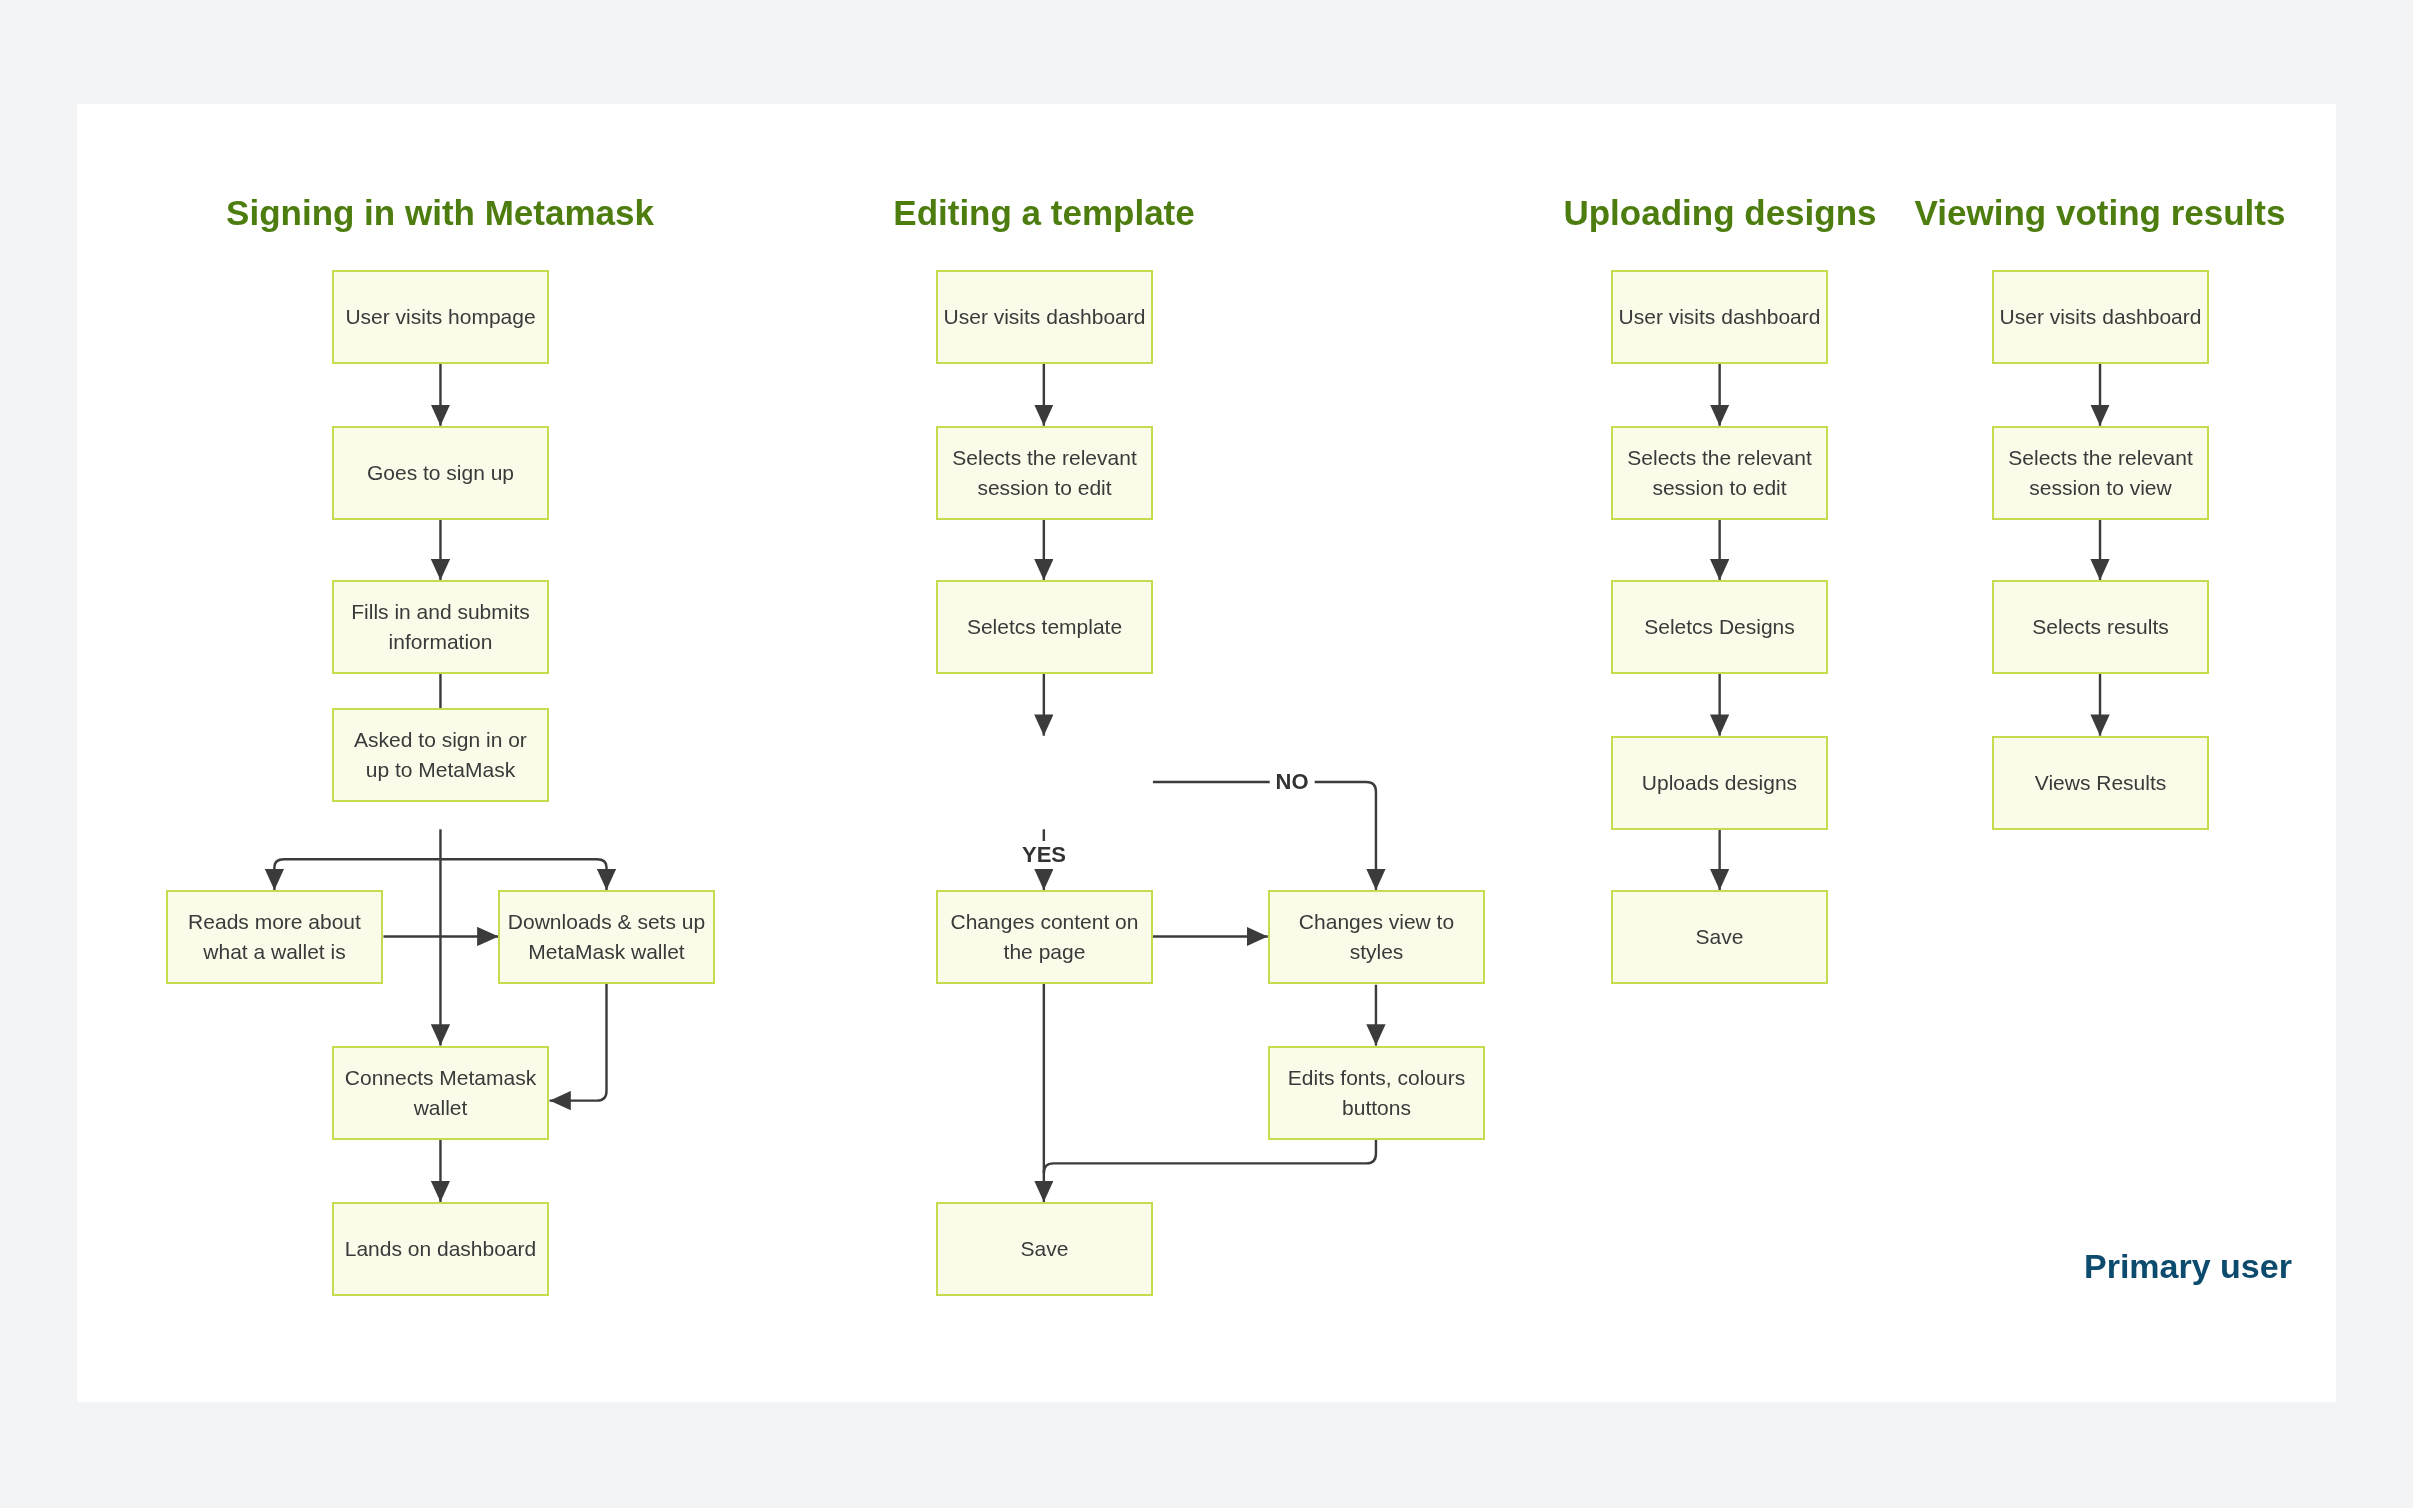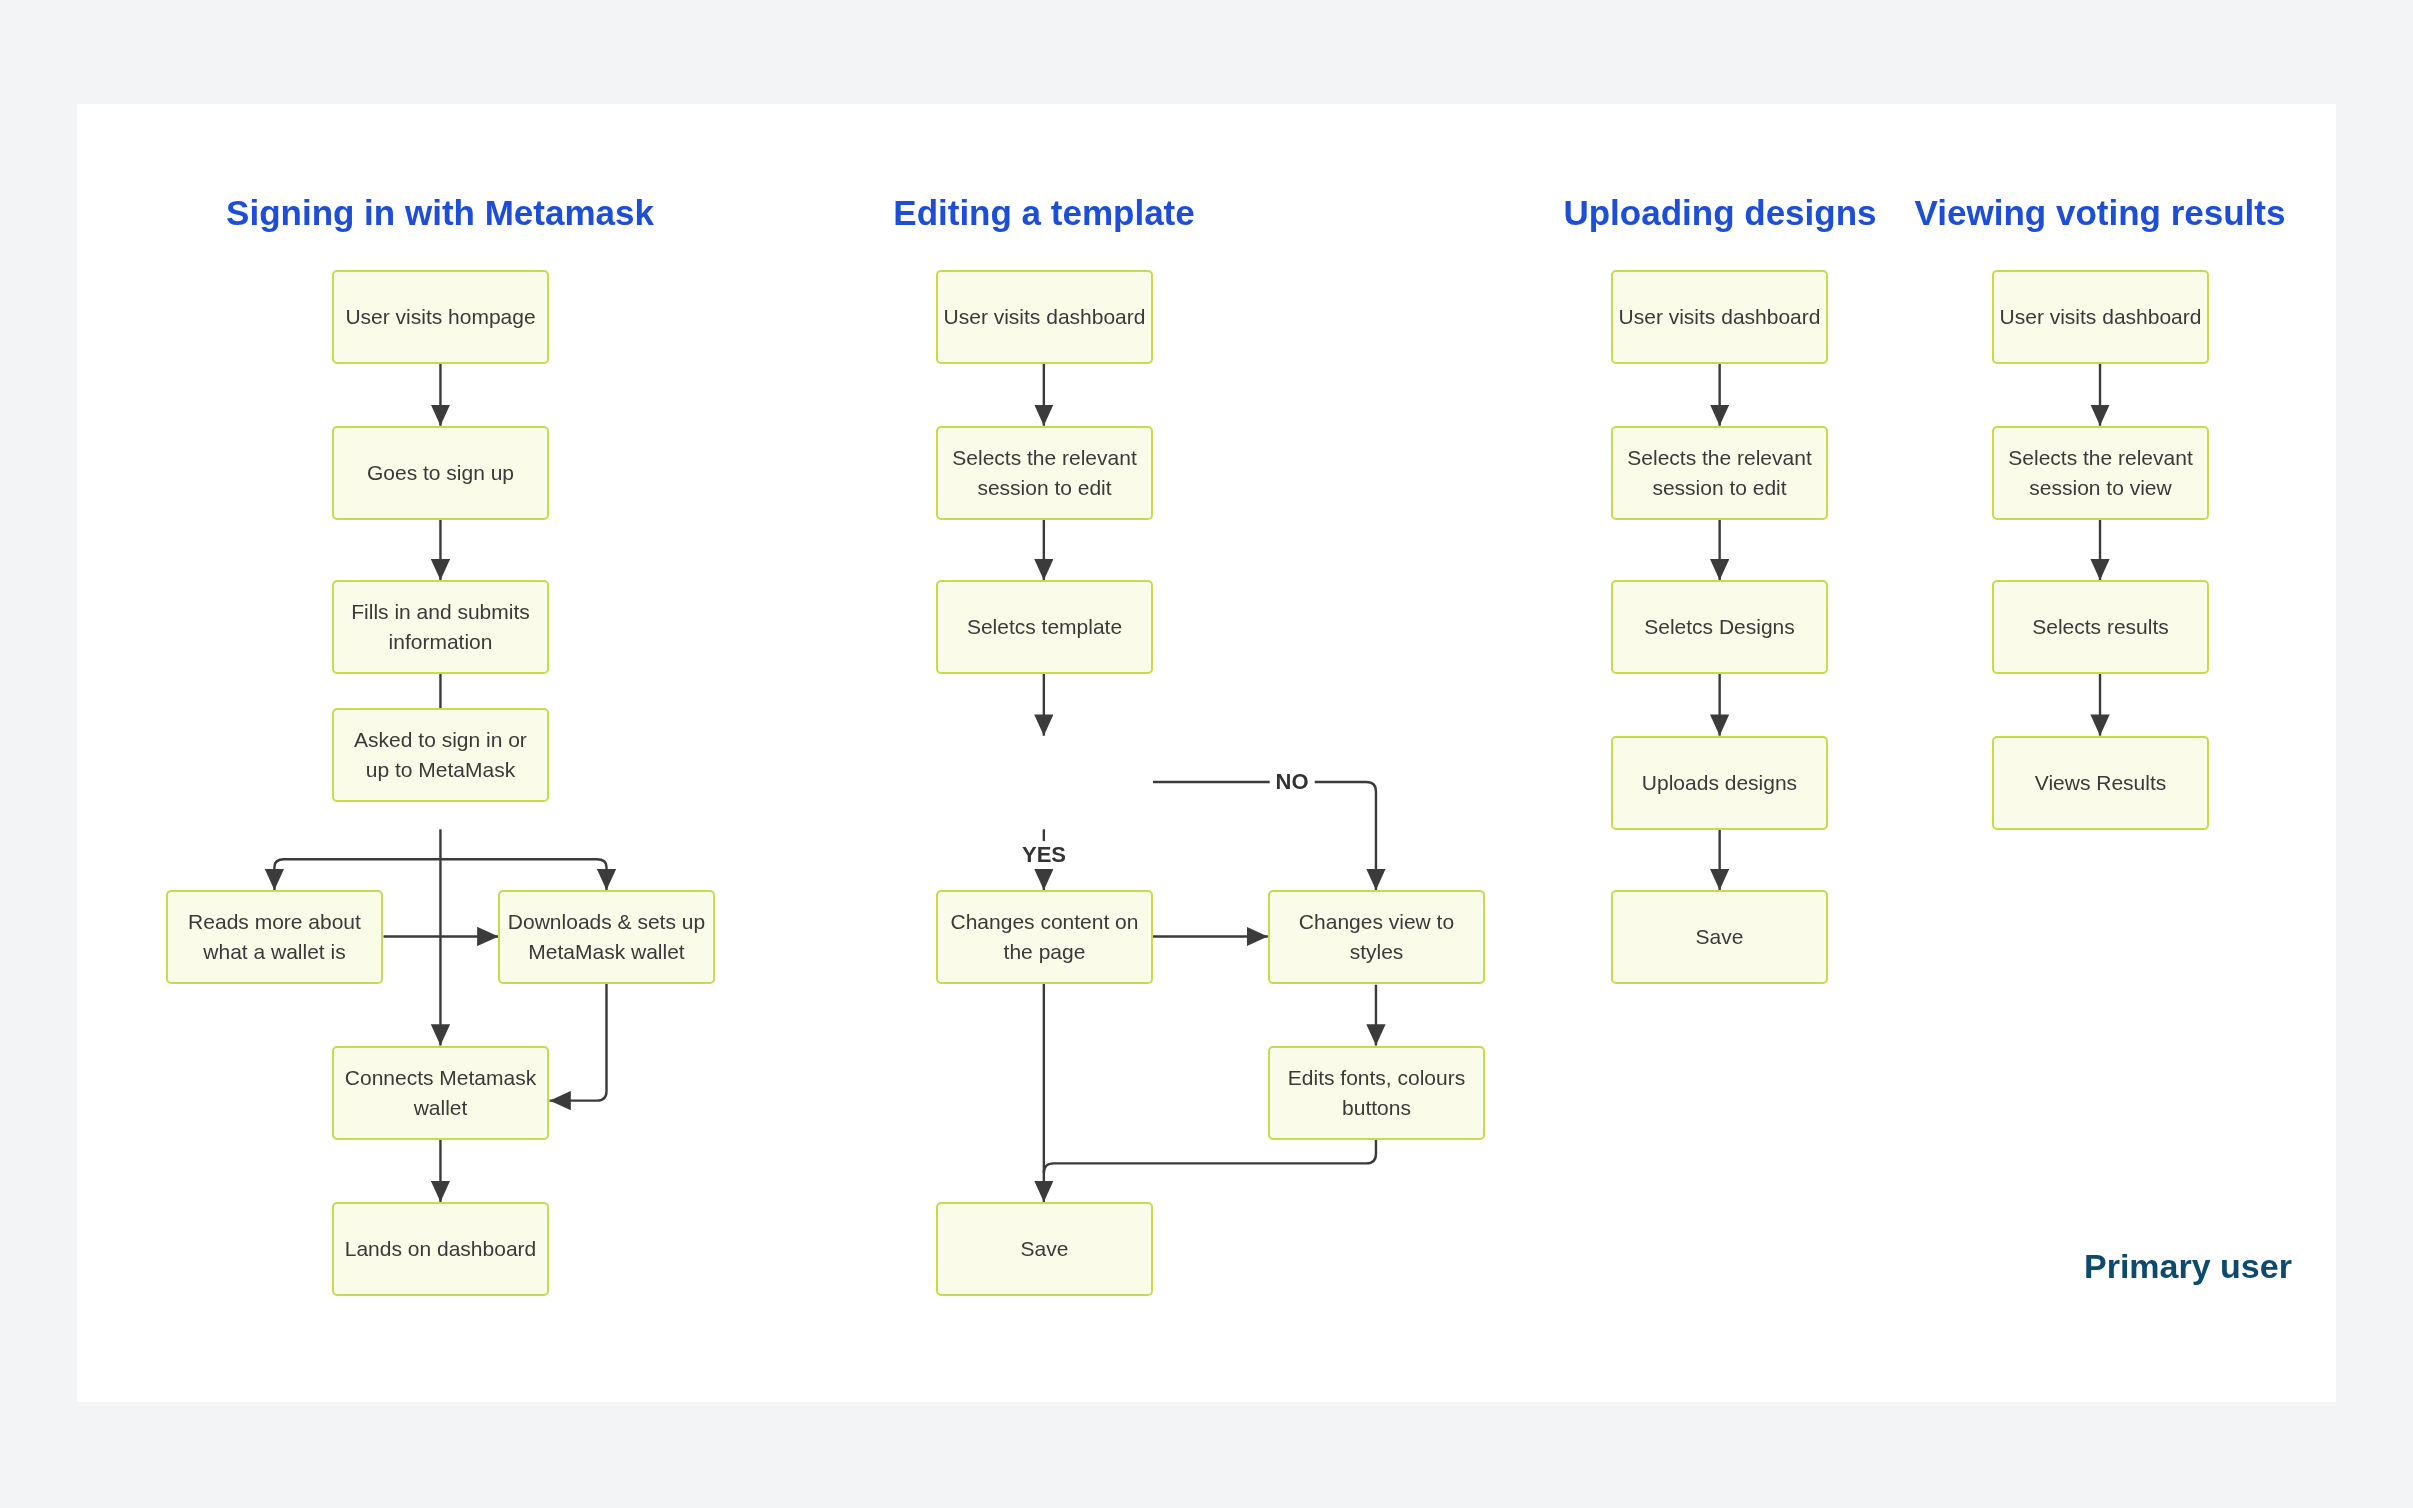--- a/index.html
+++ b/index.html
@@ -7,25 +7,25 @@
     position:relative;width:2414px;height:1508px;overflow:hidden;
     font-family:"Liberation Sans", sans-serif;background:#f2f4f6;
   }
   .canvas{
     position:absolute;left:77px;top:104px;width:2259px;height:1298px;
     background:#ffffff;
   }
   .connectors{position:absolute;left:0;top:0;width:2414px;height:1508px;}
   .flow-title{
     position:absolute;transform:translateX(-50%);top:193px;
-    font-size:35px;font-weight:700;color:#1d4ed8;white-space:nowrap;
+    font-size:35px;font-weight:700;color:#4d7c0f;white-space:nowrap;
   }
   .node{
     position:absolute;width:217px;height:94px;box-sizing:border-box;
-    background:#fafbe9;border:2.9px solid #c6dc4e;border-radius:5px;
+    background:#fafbe9;border:2.9px solid #c6dc4e;border-radius:0;
     display:flex;align-items:center;justify-content:center;text-align:center;
     padding:3.9px;
   }
   .node-label{
     font-size:21px;line-height:1.45;color:#3a3a3a;white-space:pre-line;
   }
   .branch-label{
     position:absolute;transform:translate(-50%,-50%);
     background:#ffffff;padding:1px 5.8px;
     font-size:22px;font-weight:700;color:#333333;white-space:nowrap;

